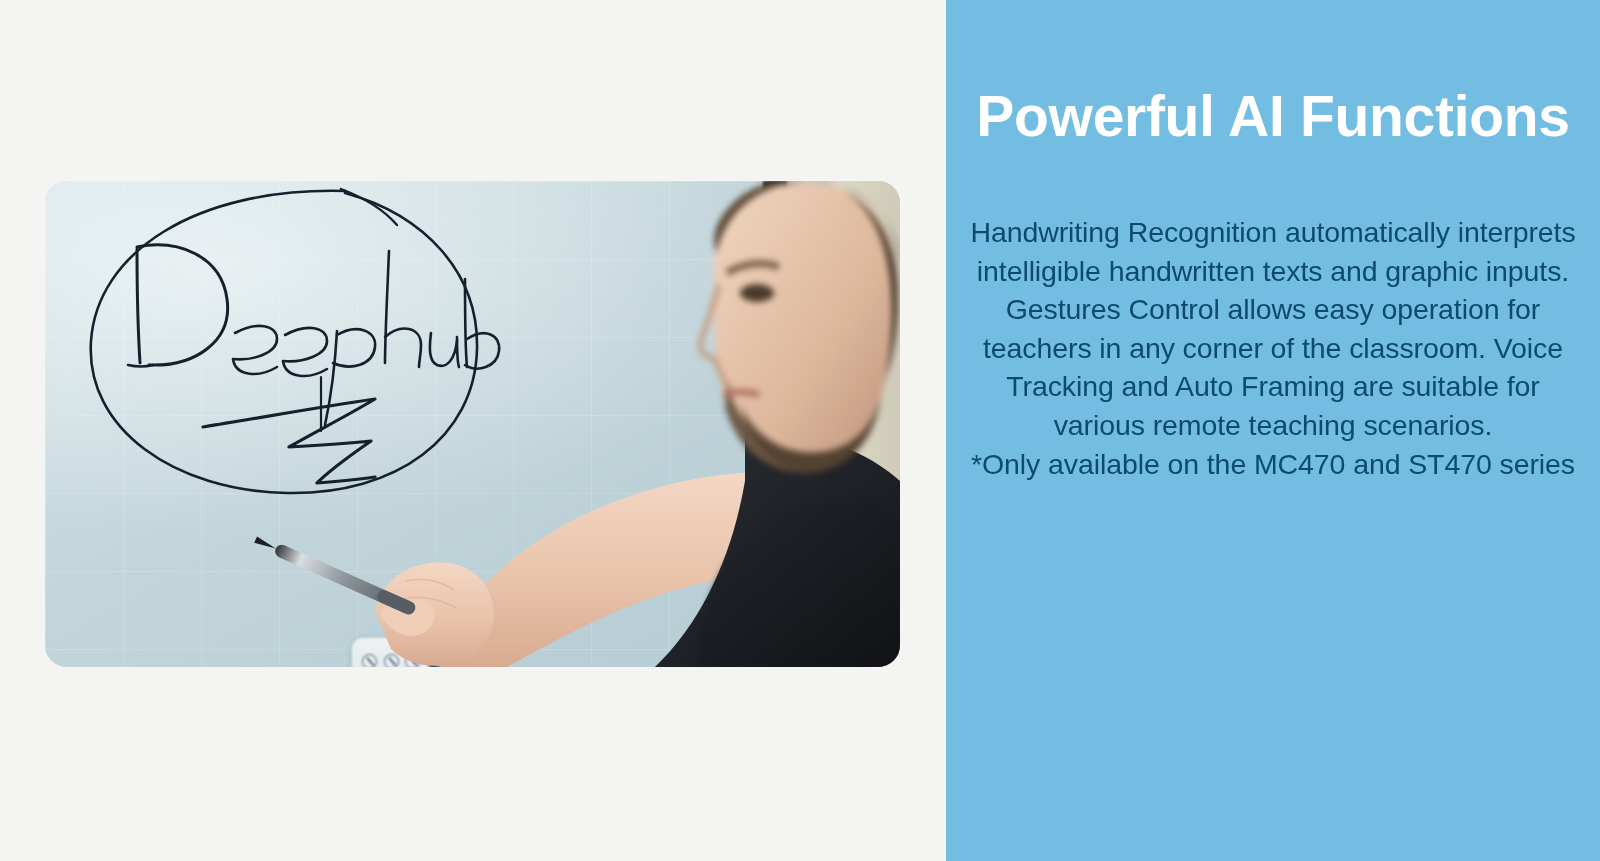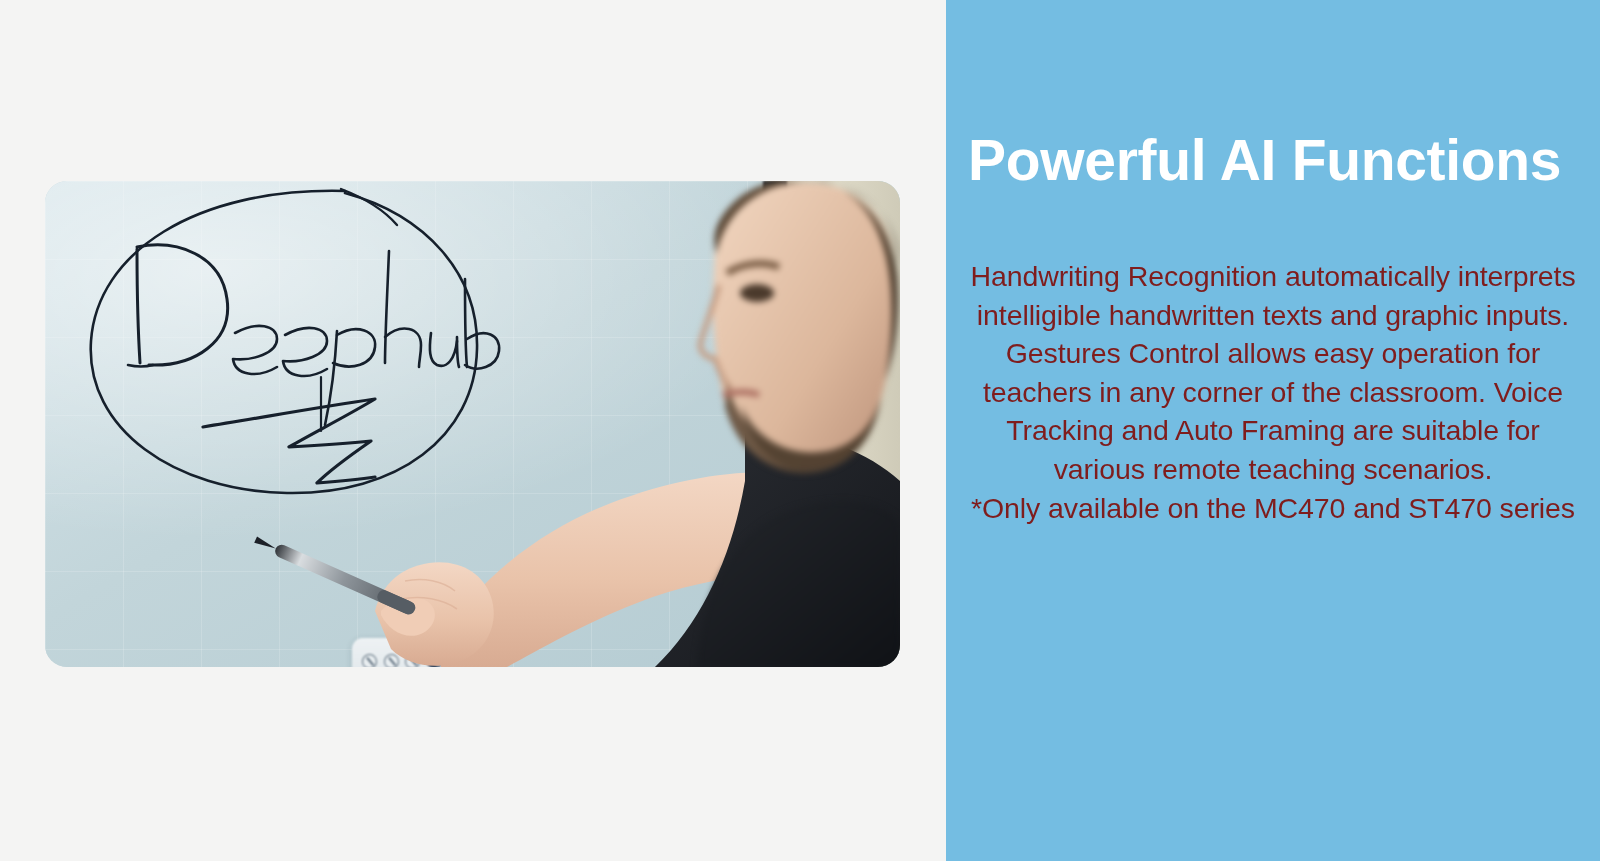--- a/index.html
+++ b/index.html
@@ -82,34 +82,34 @@
   
   .info-panel {
     position:absolute; left:946px; top:0;
     width:654px; height:861px;
     background:#74bde2;
     display:flex; flex-direction:column;
     align-items:center;
     padding:0 22px;
   }
   .info-title {
-    margin-top:120px;
+    margin-top:76px;
     width:100%;
-    text-align:left;
+    text-align:center;
     color:#ffffff;
     font-size:57px;
     font-weight:700;
     line-height:1.42;
     letter-spacing:-.3px;
   }
   .info-body {
     margin-top:56px;
     width:100%;
     text-align:center;
-    color:#7f1d1d;
+    color:#0c4a6e;
     font-size:28.5px;
     font-weight:400;
     line-height:1.355;
     letter-spacing:-.1px;
     white-space:pre-line;
   }
 </style>
 </head>
 <body>
 

